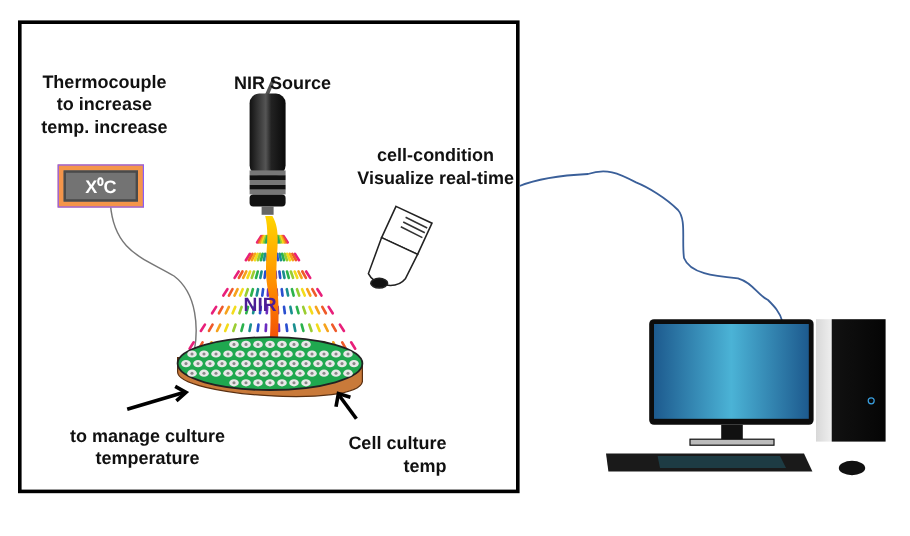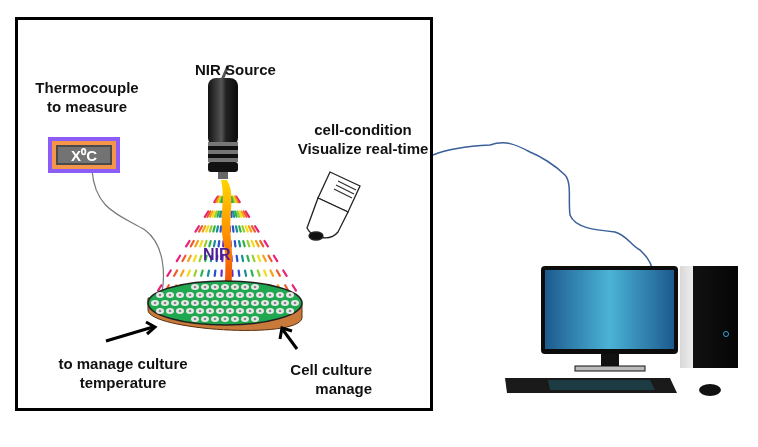--- a/index.html
+++ b/index.html
@@ -6,21 +6,21 @@
     body { width: 758px; height: 447px; position: relative; overflow: hidden;
            font-family: "Liberation Sans", sans-serif; }
     .frame { position: absolute; left: 15px; top: 17px; width: 418px; height: 394px;
              border: 3px solid #000; box-sizing: border-box; background: #fff; }
     .label { position: absolute; font-weight: bold; font-size: 15px; line-height: 19px;
              color: #111; text-align: center; white-space: nowrap; margin-top: 12px; }
     .label span { display: block; }
     svg.art { position: absolute; left: 0; top: 0; }
     .readout { position: absolute; left: 48px; top: 137px; width: 72px; height: 36px;
                background: #f4954a; box-sizing: border-box; padding: 4px;
-               border: 4px solid #8b5cf6; }
+               border: 1px solid #8b5cf6; }
     .readout-inner { width: 100%; height: 100%; background: #737373; box-sizing: border-box;
                border: 2px solid #4a4a4a; color: #fff; font-weight: bold; font-size: 15px;
                display: flex; align-items: center; justify-content: center; }
     .nir-text { position: absolute; left: 203px; top: 246px; color: #4c1d95;
                 font-weight: bold; font-size: 16px; }
   </style>
 </head>
 <body>
 
 <div class="frame"></div>
@@ -344,37 +344,38 @@
     <rect x="680" y="266" width="58" height="102" fill="url(#towerG)"></rect>
     <circle cx="726" cy="334" r="2.5" fill="none" stroke="#3aa0e0" stroke-width="1"></circle>
     <path d="M505,378 L670,378 L677,393 L507,393 Z" fill="#1a1a1a"></path>
     <path d="M548,380 L650,380 L655,390 L550,390 Z" fill="#1f4a55" opacity="0.7"></path>
     <ellipse cx="710" cy="390" rx="11" ry="6" fill="#111"></ellipse>
   </g>
 </svg>
 
 <div class="label" style="left:195px; top:48px;">NIR Source</div>
 
-<div class="label" style="left:27px; top:66px; width:120px;">
+<div class="label" style="left:27px; top:47px; width:120px;">
   <span>Thermocouple</span>
-  <span>to measure</span>
+  <span>to increase</span>
+  <span>temp. increase</span>
 </div>
 
 <div class="label" style="left:283px; top:108px; width:160px;">
   <span>cell-condition</span>
   <span>Visualize real-time</span>
 </div>
 
 <div class="label" style="left:43px; top:342px; width:160px;">
   <span>to manage culture</span>
   <span>temperature</span>
 </div>
 
 <div class="label" style="left:262px; top:348px; width:110px;text-align:right;">
   <span>Cell culture</span>
-  <span>manage</span>
+  <span>temp</span>
 </div>
 
 <div class="readout">
   <div class="readout-inner">X⁰C</div>
 </div>
 
 <div class="nir-text">NIR</div>
 
 </body></html>

